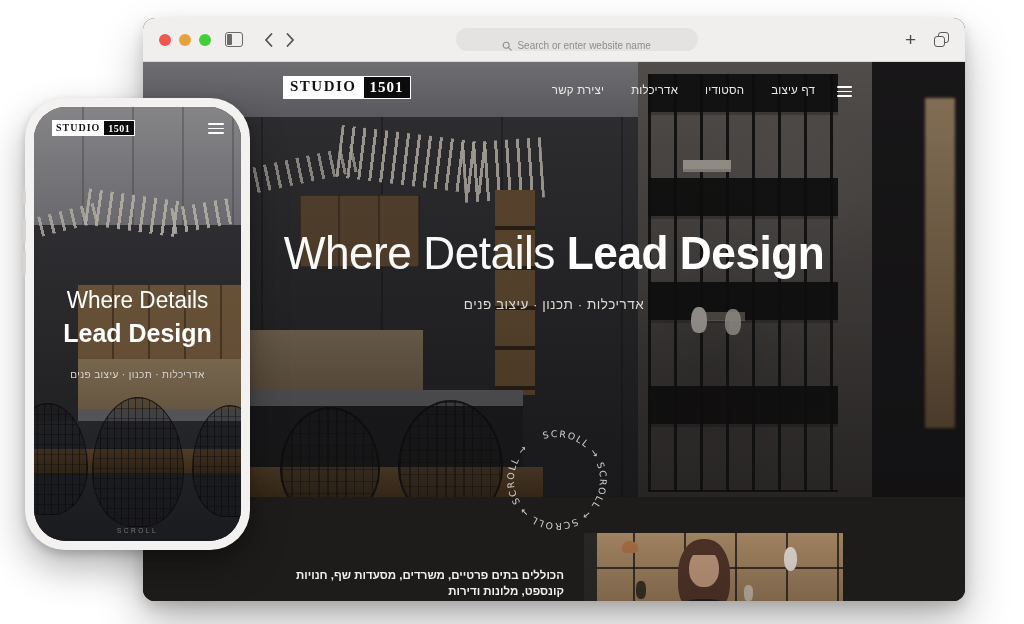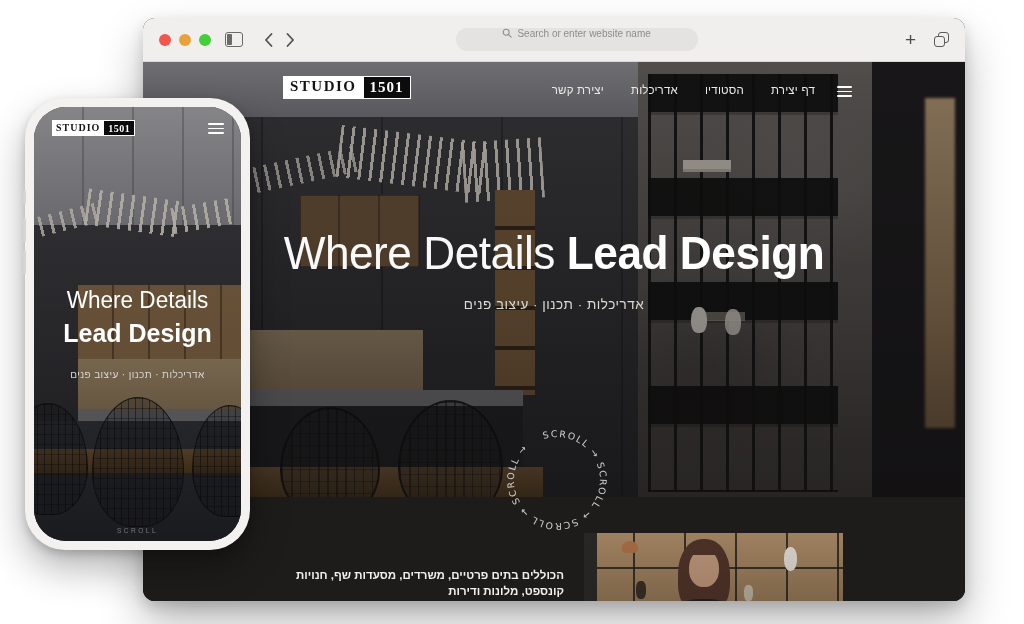--- a/index.html
+++ b/index.html
@@ -14,21 +14,21 @@
   .chrome { position:relative; height:44px; background:#f0efed; border-bottom:1px solid #d9d8d6;
             display:flex; align-items:center; padding:0 16px; }
   .lights { display:flex; gap:8px; margin-right:14px; }
   .light { width:12px; height:12px; border-radius:50%; }
   .light.red { background:#f2564d; } .light.yellow { background:#e8a23c; } .light.green { background:#43cf3a; }
   .chrome-ic { color:#5e5e5e; display:flex; align-items:center; justify-content:center; }
   .sidebar-ic { width:18px; height:15px; border:1.6px solid #6a6a6a; border-radius:3px; position:relative; margin-right:14px;}
   .sidebar-ic::before { content:""; position:absolute; left:1px; top:1px; bottom:1px; width:5px; background:#6a6a6a; border-radius:1px;}
   .navbtn { width:22px; height:22px; font-size:17px; color:#555; cursor:default; }
   .searchpill { height:23px; width:242px; margin-left:auto; margin-right:auto; transform:translateX(34px);
-                background:#e4e3e1; border-radius:12px; display:flex; align-items:flex-start; justify-content:center; gap:5px; }
+                background:#e4e3e1; border-radius:12px; display:flex; align-items:flex-end; justify-content:center; gap:5px; }
   .searchpill span { font-size:10px; color:#8d8d8b; }
   .rightics { display:flex; gap:18px; align-items:center; margin-left:auto; }
   .plus-ic { font-size:19px; color:#4c4c4c; font-weight:400; line-height:1; }
   .tabs-ic { width:15px; height:15px; position:relative; }
   .tabs-ic i, .tabs-ic b { position:absolute; width:11px; height:11px; border:1.6px solid #5a5a5a; border-radius:3px; background:#f0efed;}
   .tabs-ic i { right:0; top:0; } .tabs-ic b { left:0; bottom:0; }
 
   
   .viewport { position:relative; width:822px; height:539px; overflow:hidden; background:#1e1c1a; }
 
@@ -245,21 +245,21 @@
         <div class="sc-rightdark"></div>
         <div class="sc-warm"></div>
         <div class="hero-overlay"></div>
 
         <div class="site-nav">
           <div class="logo">
             <span class="lg-a">STUDIO</span>
             <span class="lg-b">1501</span>
           </div>
           <nav class="navlinks">
-            <a>דף יצירת</a>
+            <a>דף עיצוב</a>
             <a>הסטודיו</a>
             <a>אדריכלות</a>
             <a>יצירת קשר</a>
           </nav>
           <div class="burger">
               <i></i>
               <i></i>
               <i></i>
             </div>
         </div>

